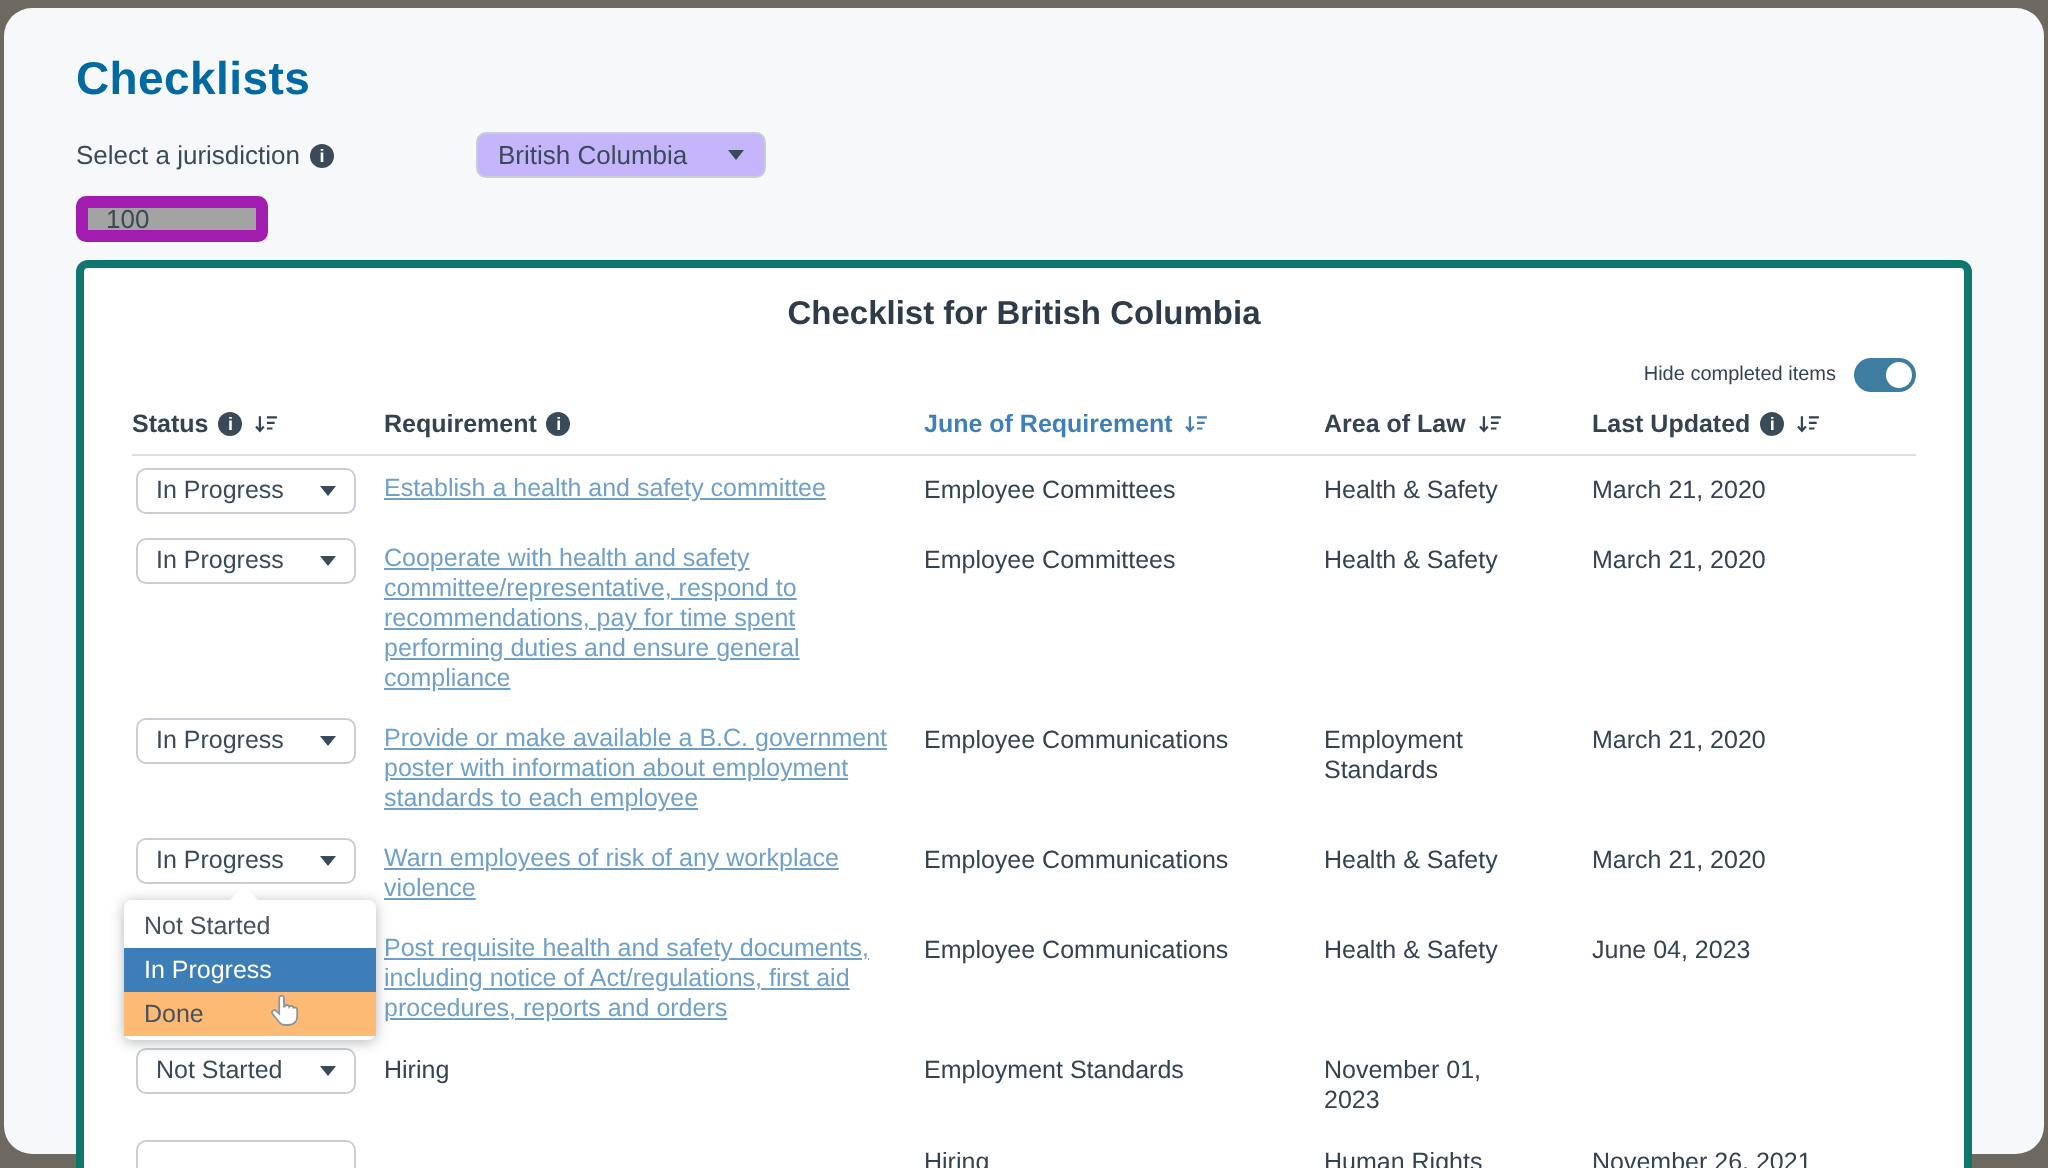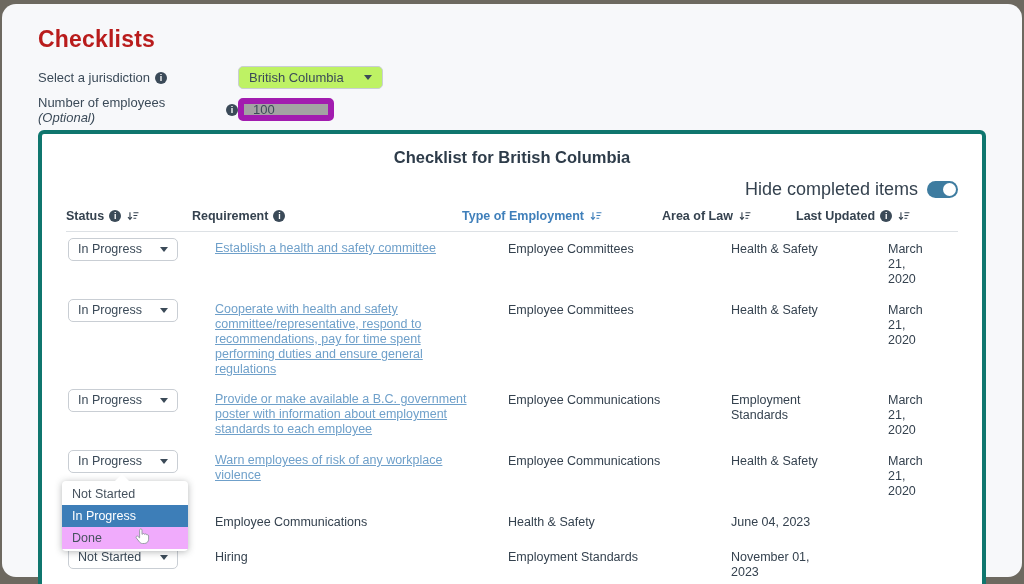--- a/index.html
+++ b/index.html
@@ -10,58 +10,58 @@
     font-family:"Liberation Sans", sans-serif;
     position:relative; overflow:hidden;
     color:#35424f;
   }
   .page {
     position:absolute; left:2px; top:4px; right:2px; bottom:7px;
     background:#f7f8fa; border-radius:14px;
   }
   h1.title {
     margin:22px 0 0 36px; font-size:23px; font-weight:800;
-    color:#b91c1c; letter-spacing:.2px;
+    color:#0369a1; letter-spacing:.2px;
   }
   .filters { margin:13px 0 0 36px; }
   .filter-row { display:flex; align-items:center; height:23px; margin-bottom:9px; }
   .filter-label {
     width:200px; font-size:13px; color:#3b4a58;
     display:flex; align-items:center; gap:5px;
   }
   .opt { font-style:italic; }
   .info {
     width:12px; height:12px; border-radius:50%; background:#3b4a58;
     color:#fff; font-size:9px; font-weight:700; font-style:normal;
     display:inline-flex; align-items:center; justify-content:center; flex:0 0 auto;
   }
   .info::after { content:'i'; }
   .ctl-select {
-    width:145px; height:23px; background:#bef264; border:1px solid #c9ced4;
+    width:145px; height:23px; background:#c4b5fd; border:1px solid #c9ced4;
     border-radius:5px; display:flex; align-items:center; justify-content:space-between;
     padding:0 10px; font-size:13px; color:#3b4a58; cursor:pointer;
   }
   .caret {
     width:0; height:0; border-left:4px solid transparent;
     border-right:4px solid transparent; border-top:5px solid #3b4a58; flex:0 0 auto;
   }
   .ctl-input {
     width:96px; height:23px; background:#a3a3a3; border:6px solid #a21caf;
     border-radius:5px; padding:0 9px; font-size:13px; color:#3b4a58;
     font-family:"Liberation Sans", sans-serif;
   }
   .card {
     position:relative; margin:9px 36px 0; height:506px;
     background:#fff; border:4px solid #0f766e; border-radius:6px;
     padding:14px 24px 0;
   }
   .card-title { text-align:center; font-size:16.5px; font-weight:800; color:#2e3c4a; }
   .toggle-row {
     display:flex; justify-content:flex-end; align-items:center; gap:9px;
-    margin-top:12px; font-size:18px; color:#35424f;
+    margin-top:12px; font-size:10px; color:#35424f;
   }
   .toggle {
     width:31px; height:17px; border-radius:9px; background:#3e7ca0;
     position:relative; cursor:pointer; flex:0 0 auto;
   }
   .toggle::after {
     content:''; position:absolute; right:2px; top:2px;
     width:13px; height:13px; border-radius:50%; background:#fff;
   }
   .tbl { margin-top:9px; }
@@ -70,21 +70,21 @@
     grid-template-columns:126px 270px 200px 134px 1fr;
     align-items:start;
   }
   .thead {
     padding-bottom:8px; border-bottom:1px solid #dde1e5;
     font-size:12.5px; font-weight:700; color:#35424f;
   }
   .th { display:flex; align-items:center; gap:5px; }
   .th.active { color:#3f7fba; }
   .sort-icon { flex:0 0 auto; margin-left:1px; }
-  .trow { padding:6px 0; font-size:12.5px;gap:23px; }
+  .trow { padding:6px 0; font-size:12.5px; }
   .cell { padding-top:4px; line-height:15px; padding-right:30px; }
   .status-cell { padding:0; }
   .req-cell { padding-top:3px; padding-right:4px; }
   .req-cell a { color:#6fa0ca; text-decoration:underline; line-height:14px; display:inline; }
   .sel-wrap { position:relative; width:110px; margin-left:2px; }
   .sel {
     display:flex; align-items:center; justify-content:space-between;
     width:110px; height:23px; background:#fff; border:1px solid #c9ced4;
     border-radius:5px; padding:0 9px; font-size:12.5px; color:#3b4a58; cursor:pointer;
   }
@@ -95,21 +95,21 @@
     box-shadow:0 1px 7px rgba(40,45,50,.35);
     padding:2px 0;
   }
   .menu::before {
     content:''; position:absolute; top:-7px; left:52px;
     border-left:8px solid transparent; border-right:8px solid transparent;
     border-bottom:8px solid #fff;
   }
   .menu-item { height:22px; line-height:22px; padding-left:10px; color:#46525e; font-size:12.5px; cursor:pointer; }
   .menu-item.selected { background:#3d7eb8; color:#fff; }
-  .menu-item.hovered { background:#f0abfc; }
+  .menu-item.hovered { background:#fdba74; }
   .cursor-icon { position:absolute; left:72px; top:47px; z-index:30; }
 </style>
 </head>
 <body>
 
 <div class="page">
 
   <h1 class="title">Checklists</h1>
 
   <div class="filters">
@@ -117,24 +117,20 @@
       <div class="filter-label">
         <span>Select a jurisdiction</span>
         <span class="info"></span>
       </div>
       <div class="ctl-select">
         <span>British Columbia</span>
         <span class="caret"></span>
       </div>
     </div>
     <div class="filter-row">
-      <div class="filter-label">
-        <span><span>Number of employees</span> <span class="opt">(Optional)</span></span>
-        <span class="info"></span>
-      </div>
       <input class="ctl-input" value="100" style="">
     </div>
   </div>
 
   <div class="card">
     <div class="card-title">Checklist for British Columbia</div>
 
     <div class="toggle-row">
       <span>Hide completed items</span>
       <span class="toggle"></span>
@@ -148,21 +144,21 @@
           <svg class="sort-icon" width="12" height="11" viewBox="0 0 13 11">
             <path d="M3.2 0.8 v7.6 M1.1 6.3 l2.1 2.4 2.1-2.4" stroke="currentColor" stroke-width="1.2" fill="none"></path>
             <path d="M7 1.4 h5.4 M7 4.4 h4.2 M7 7.4 h3" stroke="currentColor" stroke-width="1.2"></path>
           </svg>
         </div>
         <div class="th">
           <span>Requirement</span>
           <span class="info"></span>
         </div>
         <div class="th active">
-          <span>Type of Employment</span>
+          <span>June of Requirement</span>
           <svg class="sort-icon" width="12" height="11" viewBox="0 0 13 11">
             <path d="M3.2 0.8 v7.6 M1.1 6.3 l2.1 2.4 2.1-2.4" stroke="currentColor" stroke-width="1.2" fill="none"></path>
             <path d="M7 1.4 h5.4 M7 4.4 h4.2 M7 7.4 h3" stroke="currentColor" stroke-width="1.2"></path>
           </svg>
         </div>
         <div class="th">
           <span>Area of Law</span>
           <svg class="sort-icon" width="12" height="11" viewBox="0 0 13 11">
             <path d="M3.2 0.8 v7.6 M1.1 6.3 l2.1 2.4 2.1-2.4" stroke="currentColor" stroke-width="1.2" fill="none"></path>
             <path d="M7 1.4 h5.4 M7 4.4 h4.2 M7 7.4 h3" stroke="currentColor" stroke-width="1.2"></path>
@@ -195,21 +191,21 @@
 
       <div class="trow">
         <div class="cell status-cell">
             <div class="sel-wrap">
           <div class="sel">
             <span>In Progress</span>
             <span class="caret"></span>
           </div>
         </div>
           </div>
-        <div class="cell req-cell"><a href="#">Cooperate with health and safety committee/representative, respond to recommendations, pay for time spent performing duties and ensure general regulations</a></div>
+        <div class="cell req-cell"><a href="#">Cooperate with health and safety committee/representative, respond to recommendations, pay for time spent performing duties and ensure general compliance</a></div>
         <div class="cell">Employee Committees</div>
         <div class="cell">Health &amp; Safety</div>
         <div class="cell">March 21, 2020</div>
       </div>
 
       <div class="trow">
         <div class="cell status-cell">
             <div class="sel-wrap">
           <div class="sel">
             <span>In Progress</span>
@@ -248,20 +244,21 @@
 
       <div class="trow">
         <div class="cell status-cell">
             <div class="sel-wrap">
           <div class="sel invisible">
             <span></span>
             <span class="caret"></span>
           </div>
         </div>
           </div>
+        <div class="cell req-cell"><a href="#">Post requisite health and safety documents, including notice of Act/regulations, first aid procedures, reports and orders</a></div>
         <div class="cell">Employee Communications</div>
         <div class="cell">Health &amp; Safety</div>
         <div class="cell">June 04, 2023</div>
       </div>
 
       <div class="trow">
         <div class="cell status-cell">
             <div class="sel-wrap">
           <div class="sel">
             <span>Not Started</span>

